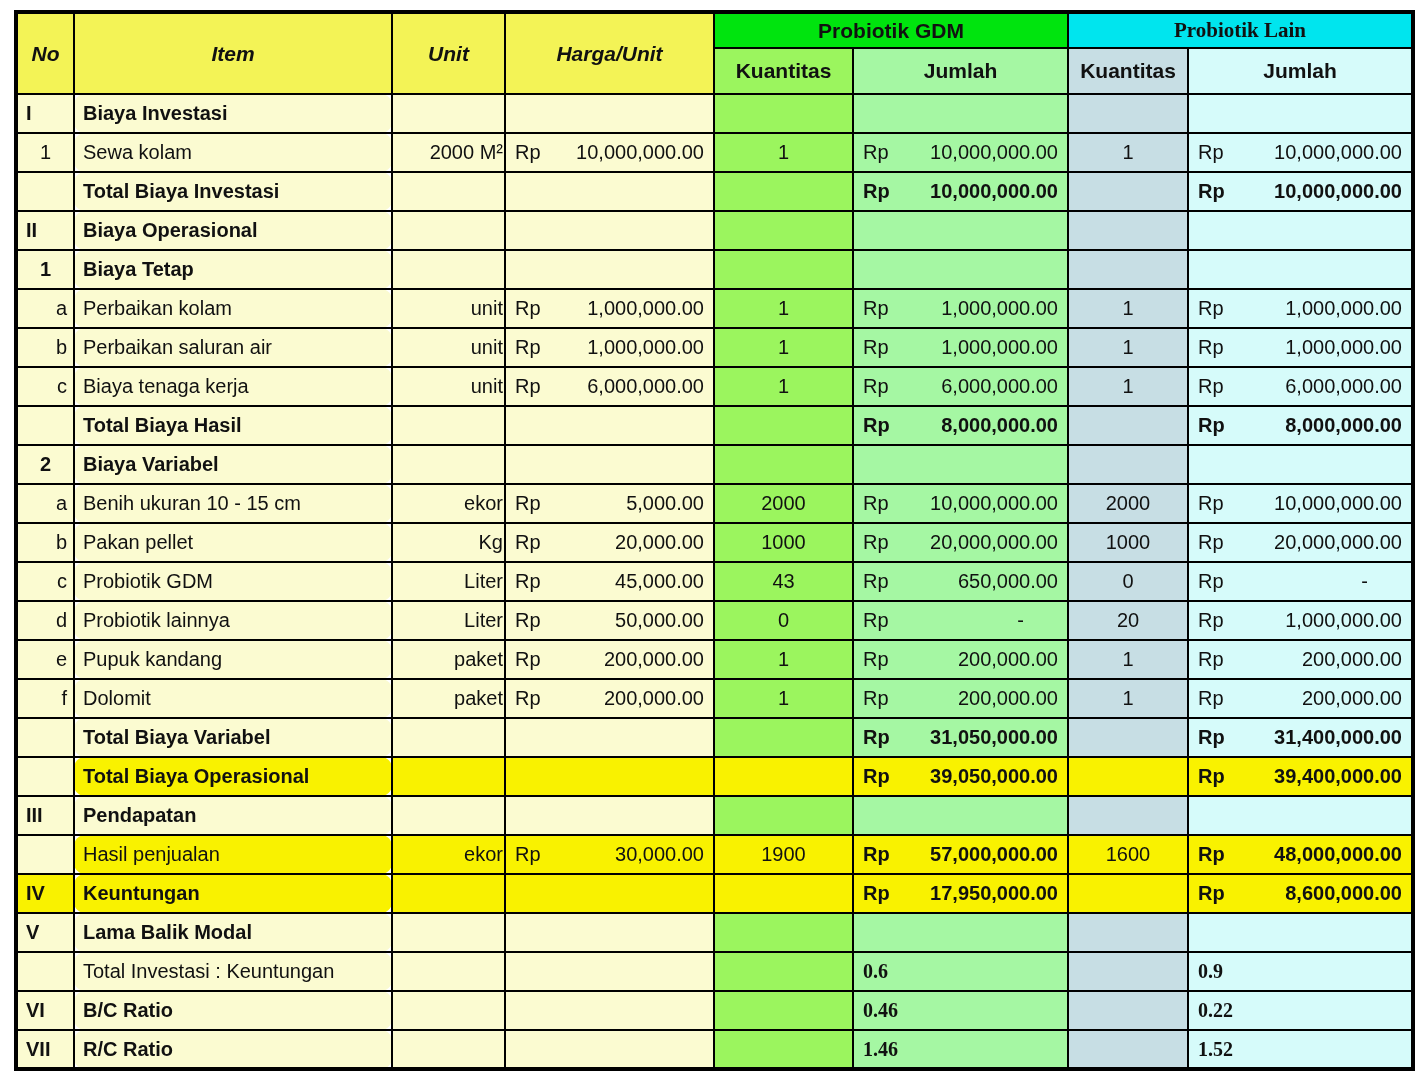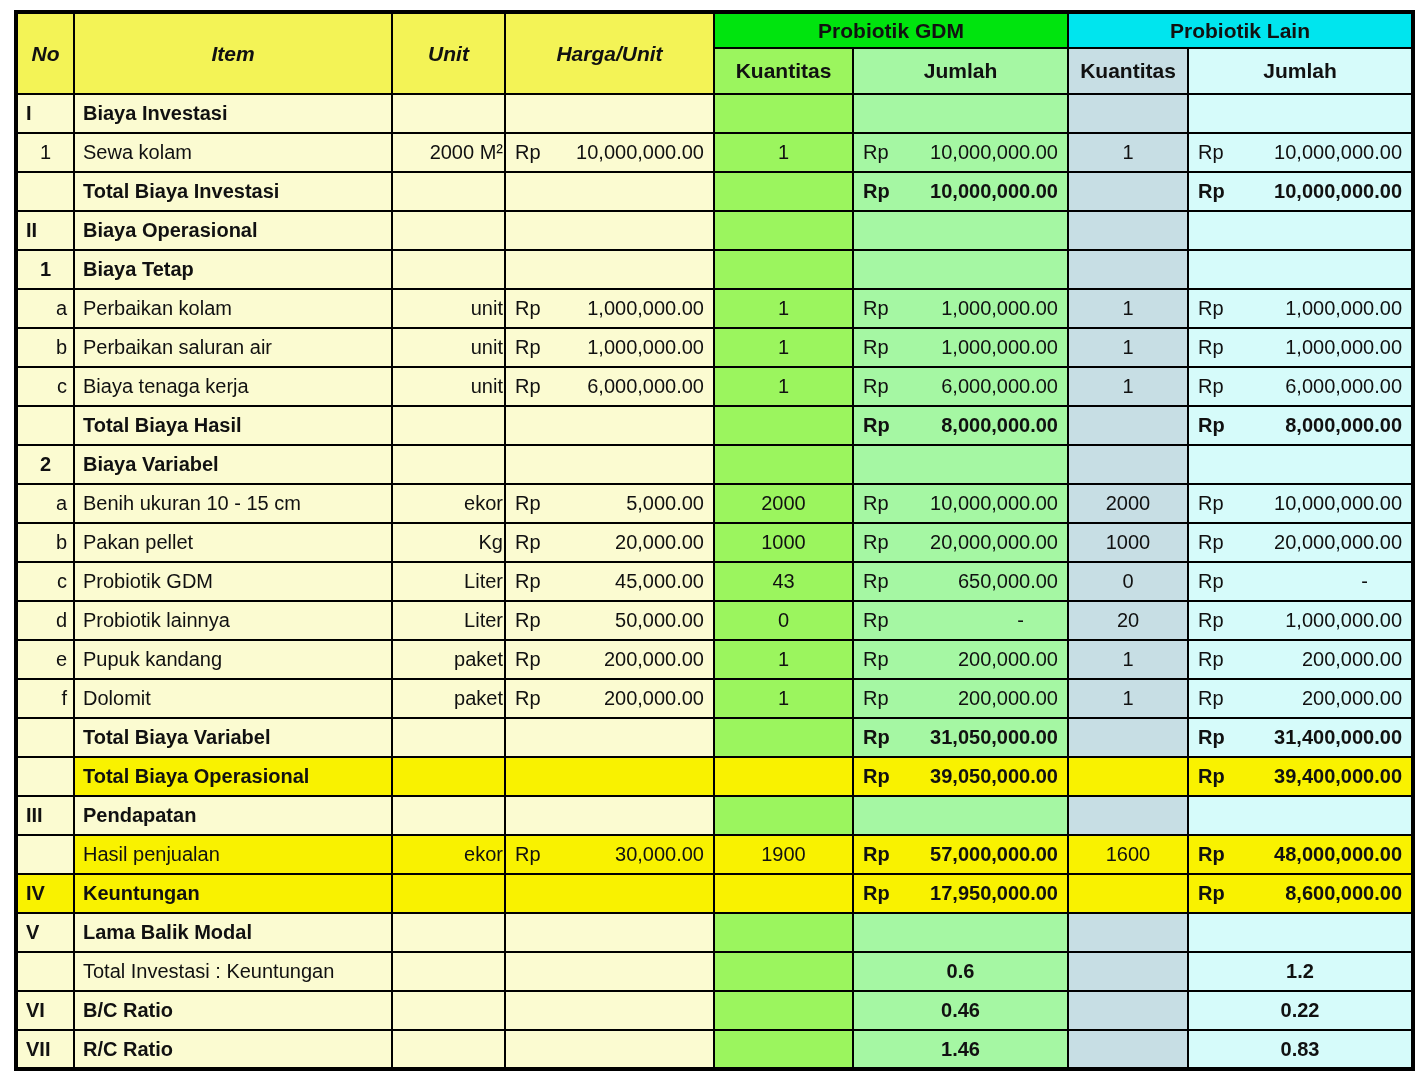--- a/index.html
+++ b/index.html
@@ -14,41 +14,41 @@
   .wrap{padding:10px 14px;}
   table{border-collapse:collapse;table-layout:fixed;width:1397px;border:4px solid var(--c-bd);}
   th,td{border:2px solid var(--c-bd);overflow:hidden;white-space:nowrap;vertical-align:middle;}
   thead th{font-weight:bold;font-size:21px;text-align:center;}
   tr.ghdr{height:36px;}
   tr.shdr{height:46px;}
   tbody tr{height:39px;}
   tbody td{font-size:20px;}
   th.hy{background:var(--c-hdr);font-style:italic;}
   th.hg{background:var(--c-gh);}
-  th.hc{background:var(--c-lh);}
+  th.hc{background:var(--c-lh);font-family:Liberation Serif, serif;}
   th.sgq{background:var(--c-gq);}
   th.sgj{background:var(--c-gj);}
   th.slq{background:var(--c-lq);}
   th.slj{background:var(--c-lj);}
   td.no,td.item,td.unit,td.harga{background:var(--c-pale);}
   td.gq{background:var(--c-gq);}
   td.gj{background:var(--c-gj);}
   td.lq{background:var(--c-lq);}
   td.lj{background:var(--c-lj);}
   tr.hl>td{background:var(--c-hl);margin-left:32px;}
   tr.hl>td.keep{background:var(--c-pale);}
   td.no{text-align:center;}
   td.no.al{text-align:left;padding-left:8px;}
   td.no.ar{text-align:right;padding-right:6px;}
-  td.item{text-align:left;padding-left:8px;}
+  td.item{text-align:left;padding-left:8px;border-radius:11px;}
   td.unit{text-align:right;}
   td.q{text-align:center;}
   .b{font-weight:bold;}
   .mny{display:flex;justify-content:space-between;align-items:center;padding:0 8px;}
-  .mny.ctr{justify-content:center;}
+  .mny.ctr{font-family:Liberation Serif, serif;}
   .amt.dash{padding-right:34px;}
 </style>
 </head>
 <body>
 
 <div class="wrap">
   <table>
     <colgroup>
       <col style="width:58px">
         <col style="width:318px">
@@ -566,21 +566,21 @@
           </td>
           <td class="q gq"></td>
           <td class="j gj">
             <div class="mny ctr b">
               <span>0.6</span>
             </div>
           </td>
           <td class="q lq"></td>
           <td class="j lj">
             <div class="mny ctr b">
-              <span>1.2</span>
+              <span>0.9</span>
             </div>
           </td>
         </tr>
         <tr>
           <td class="no al b">VI</td>
           <td class="item b">B/C Ratio</td>
           <td class="unit"></td>
           <td class="harga">
             <div class="mny"></div>
           </td>
@@ -606,19 +606,19 @@
           </td>
           <td class="q gq"></td>
           <td class="j gj">
             <div class="mny ctr b">
               <span>1.46</span>
             </div>
           </td>
           <td class="q lq"></td>
           <td class="j lj">
             <div class="mny ctr b">
-              <span>0.83</span>
+              <span>1.52</span>
             </div>
           </td>
         </tr>
       </tbody>
   </table>
 </div>
 
 </body></html>

